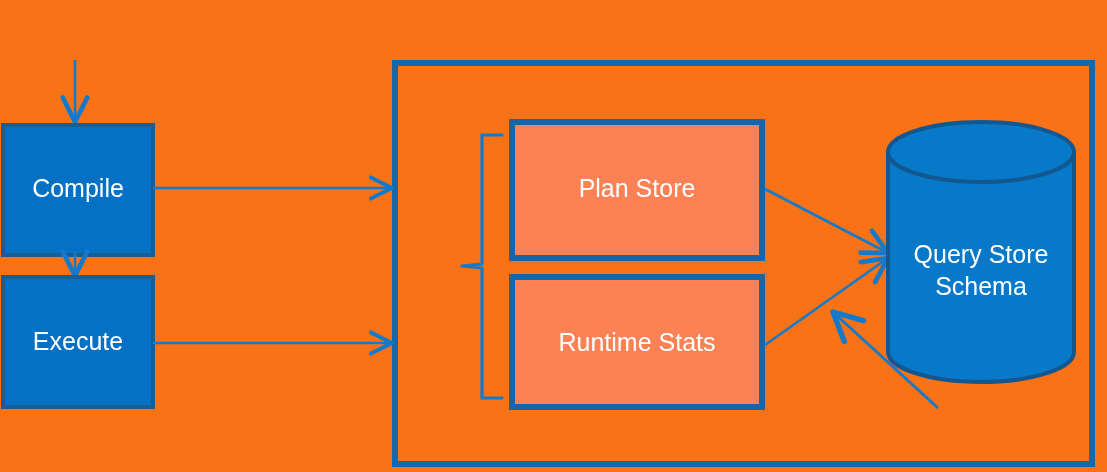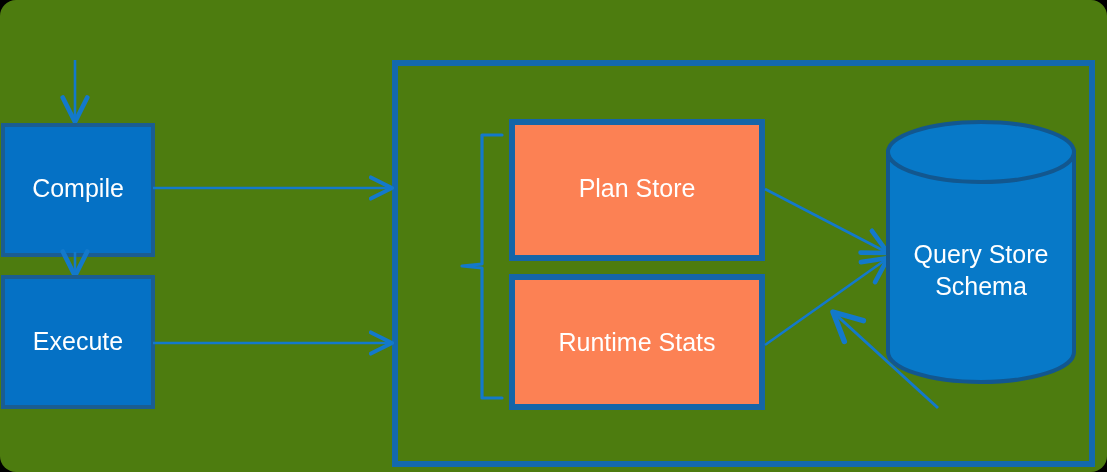--- a/index.html
+++ b/index.html
@@ -10,22 +10,21 @@
   body {
     width: 1107px;
     height: 472px;
     overflow: hidden;
     font-family: "Liberation Sans", sans-serif;
   }
   #diagram-root {
     position: relative;
     width: 1107px;
     height: 472px;
-    background: #4d7c0f;
-    border-radius: 16px;
+    background: #f97316;
   }
   svg.canvas {
     display: block;
     width: 1107px;
     height: 472px;
   }
   text.node-label {
     font-family: "Liberation Sans", sans-serif;
     fill: #ffffff;
     font-size: 25px;

